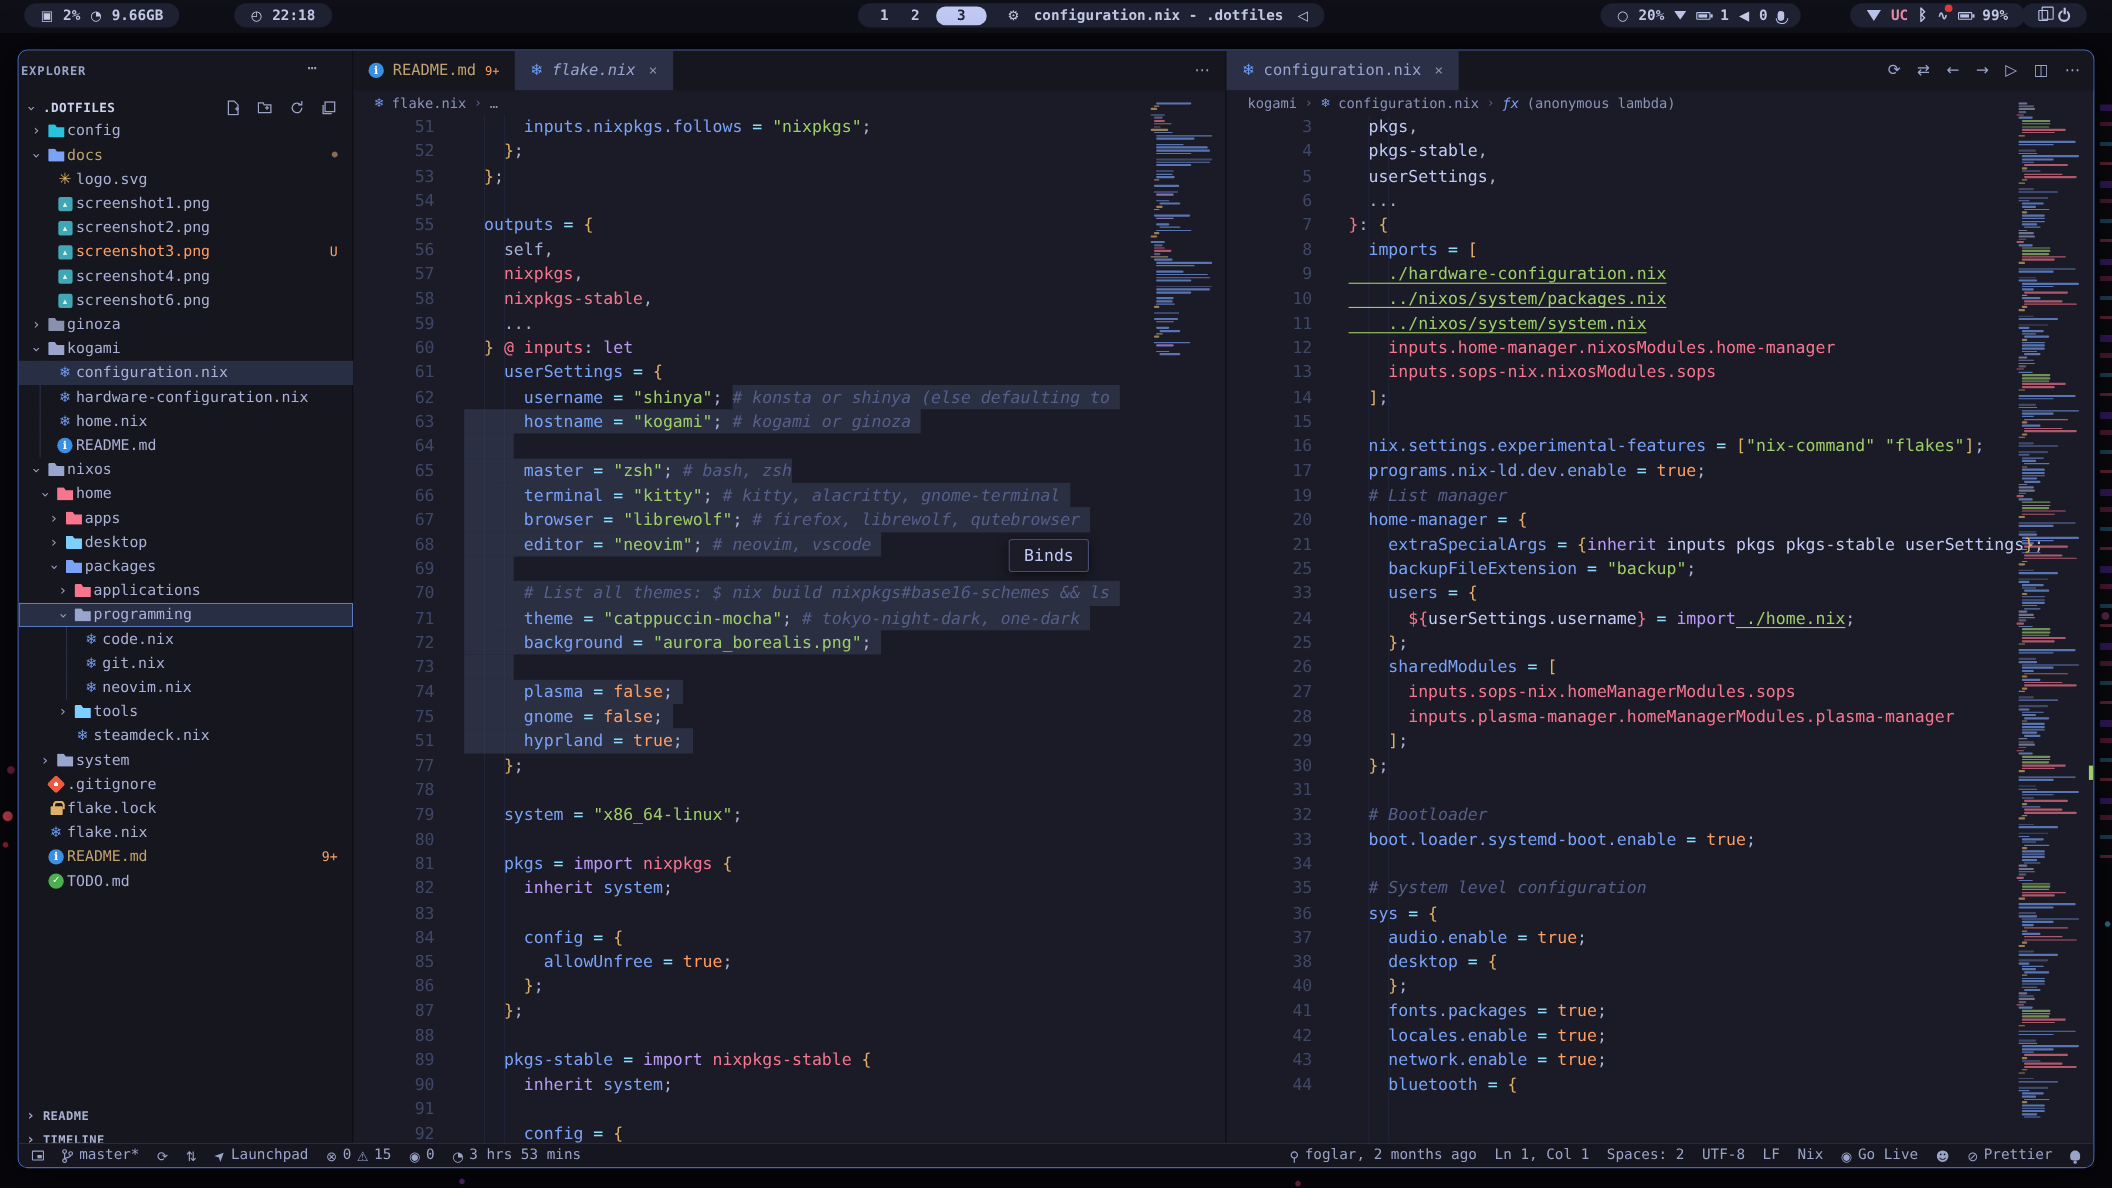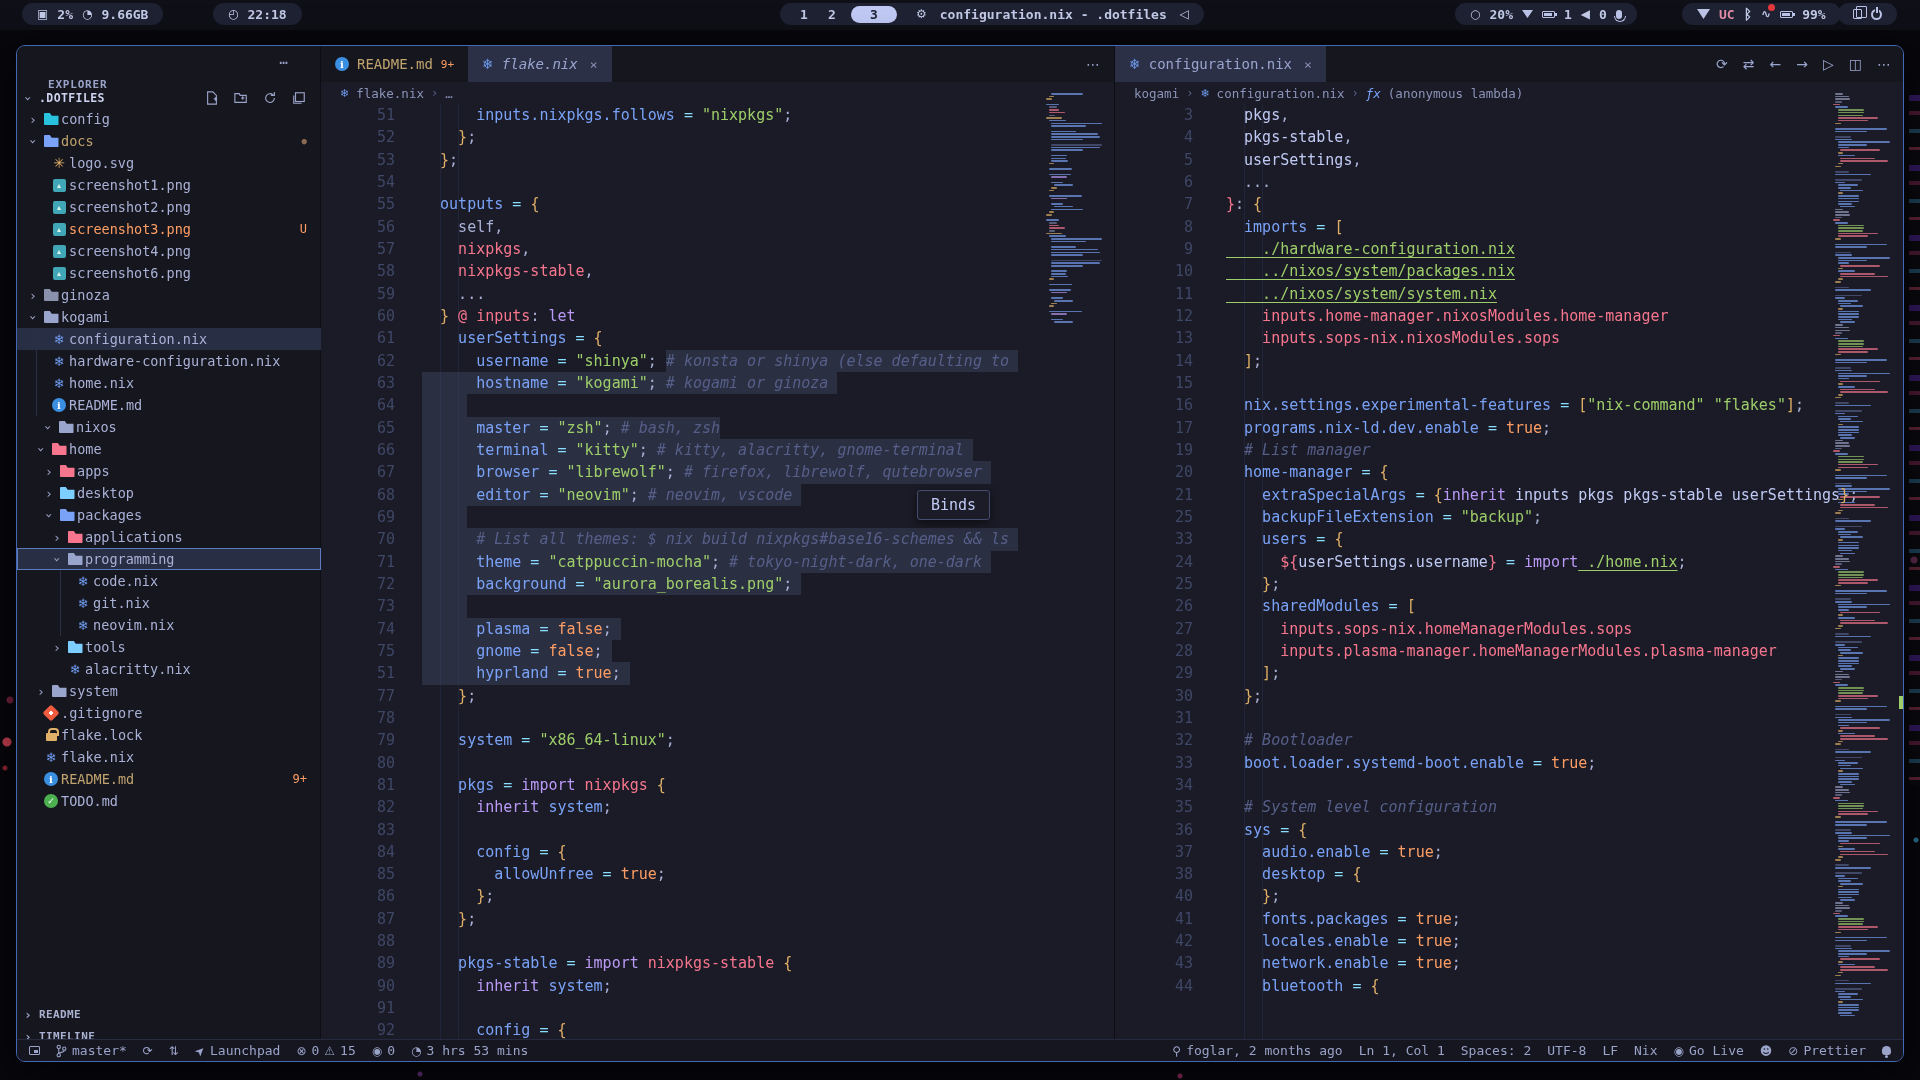--- a/index.html
+++ b/index.html
@@ -46,21 +46,21 @@
   .i-rem { display:inline-block; width:11px; height:9px; border:1.5px solid #9aa3c8; border-radius:1px; position:relative; }
   .i-rem::after { content:""; position:absolute; right:1px; bottom:1px; width:4px; height:3px; background:#9aa3c8; }
 
   
   #window { position:absolute; left:16px; top:45px; width:1888px; height:1017px;
             background:#1a1b26; border:1.5px solid #4468b8; border-radius:9px; overflow:hidden;
             box-shadow:0 8px 40px rgba(0,0,0,.6); }
 
   
   #sidebar { position:absolute; left:0; top:0; width:304px; height:995px; background:#16161e; border-right:1px solid #0d0d13; }
-  .exp-head { position:absolute; left:31px; top:12px; font-size:11px; font-weight:bold; letter-spacing:.8px; color:#9aa3c8;margin-top:20px; }
+  .exp-head { position:absolute; left:2px; top:12px; font-size:11px; font-weight:bold; letter-spacing:.8px; color:#9aa3c8; }
   .exp-more { position:absolute; right:32px; top:8px; color:#9aa3c8; font-size:14px; cursor:default; }
   .dot-head { position:absolute; left:4px; top:40px; height:24px; display:flex; align-items:center; gap:4px; width:296px; }
   .dot-head .chev { font-size:13px; color:#9aa3c8; transform:rotate(90deg); width:14px; text-align:center; }
   .dot-head .lbl { font-size:11.5px; font-weight:bold; letter-spacing:.4px; color:#ccd3ef; flex:1; }
   .dot-head svg { margin-right:11px; }
   #tree { position:absolute; left:0; top:62px; width:304px; }
   .trow { height:22px; display:flex; align-items:center; font-size:13.5px; color:#a9b1d6; position:relative; }
   .trow .chev { width:16px; text-align:center; font-size:13px; color:#9aa3c8; flex:none; }
   .trow .chev.down { transform:rotate(90deg); }
   .trow .ticon { width:20px; flex:none; display:flex; justify-content:center; align-items:center; font-family:"DejaVu Sans",sans-serif; }
@@ -292,21 +292,21 @@
           <span>home.nix</span>
         </div>
         <div class="trow" style="padding-left: 16px;">
           <span class="guideline" style="left: 19px;"></span>
           <span class="chev"></span>
           <span class="ticon">
             <span class="inf" style="background: rgb(59, 143, 224);">i</span>
           </span>
           <span>README.md</span>
         </div>
-        <div class="trow" style="padding-left: 23px;">
+        <div class="trow" style="padding-left: 8px;">
           <span class="chev down">›</span>
           <span class="ticon">
             <span class="fold" style="background: rgb(154, 165, 206);"></span>
           </span>
           <span>nixos</span>
         </div>
         <div class="trow" style="padding-left: 16px;">
           <span class="chev down">›</span>
           <span class="ticon">
             <span class="fold" style="background: rgb(247, 118, 142);"></span>
@@ -369,21 +369,21 @@
         <div class="trow" style="padding-left: 32px;">
           <span class="chev">›</span>
           <span class="ticon">
             <span class="fold" style="background: rgb(125, 207, 255);"></span>
           </span>
           <span>tools</span>
         </div>
         <div class="trow" style="padding-left: 32px;">
           <span class="chev"></span>
           <span class="ticon" style="color: rgb(111, 155, 239); font-size: 13px;">❄</span>
-          <span>alacritty.nix</span>
+          <span>steamdeck.nix</span>
         </div>
         <div class="trow" style="padding-left: 16px;">
           <span class="chev">›</span>
           <span class="ticon">
             <span class="fold" style="background: rgb(154, 165, 206);"></span>
           </span>
           <span>system</span>
         </div>
         <div class="trow" style="padding-left: 8px;">
           <span class="chev"></span>

